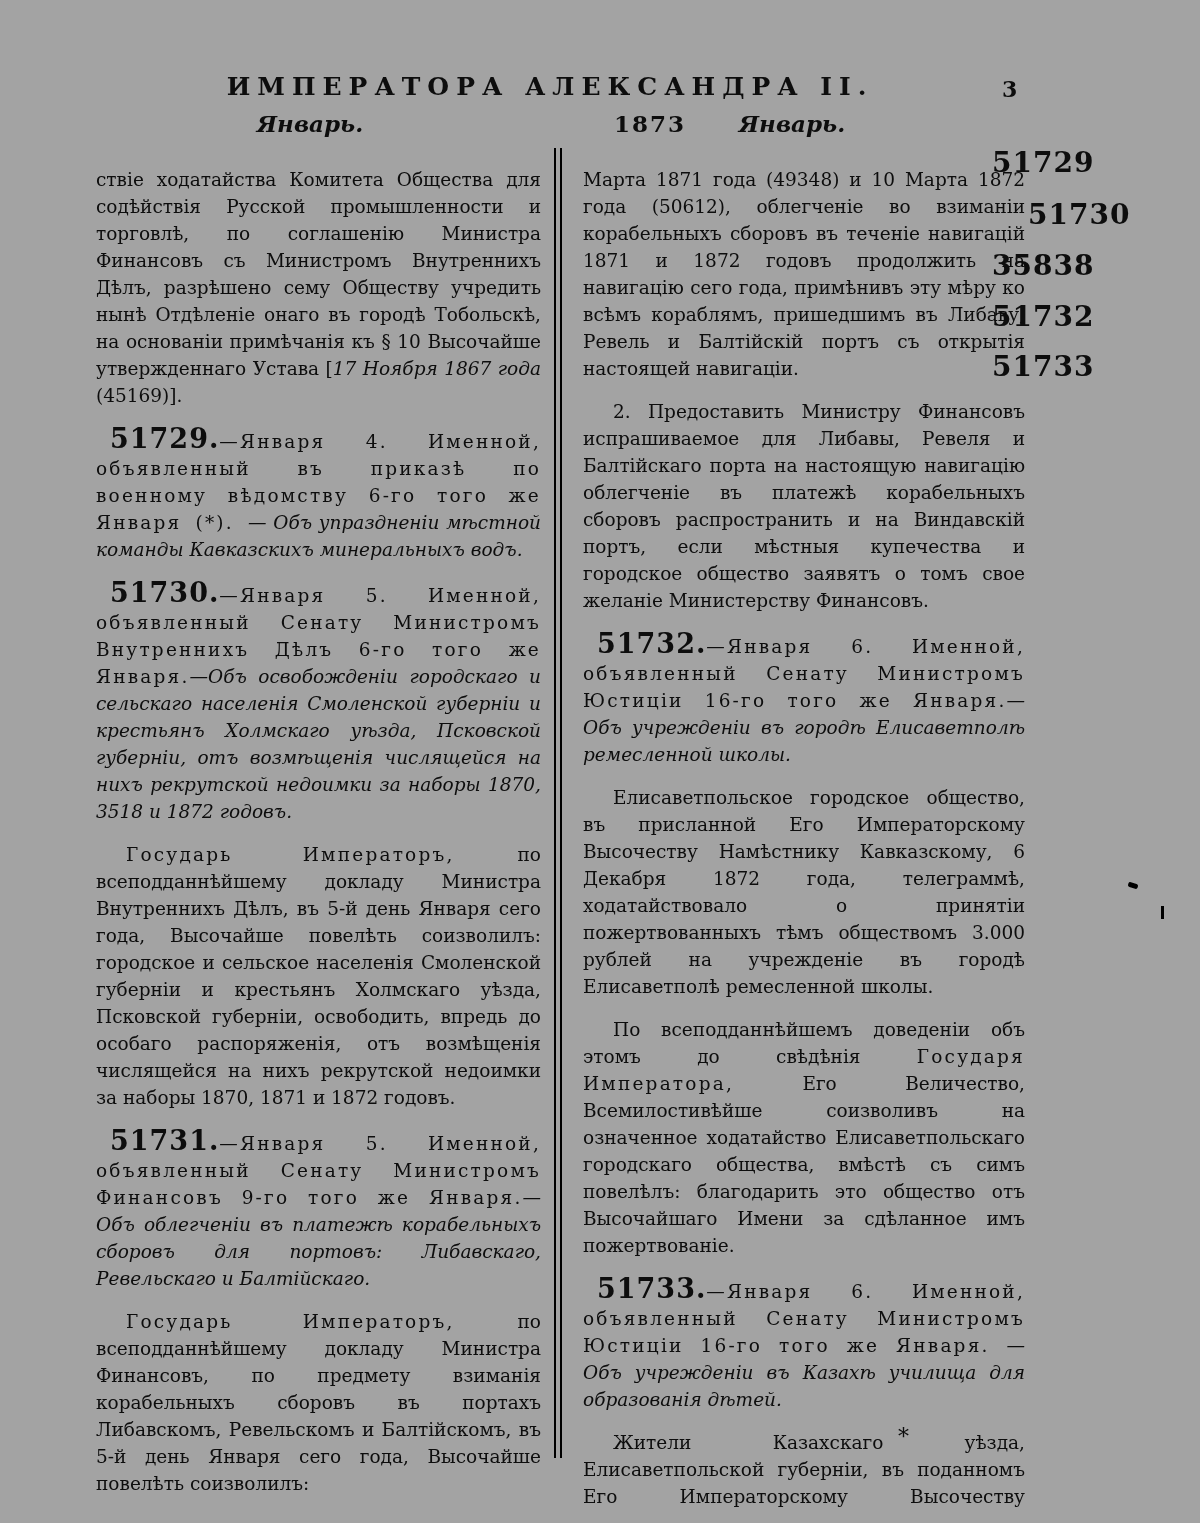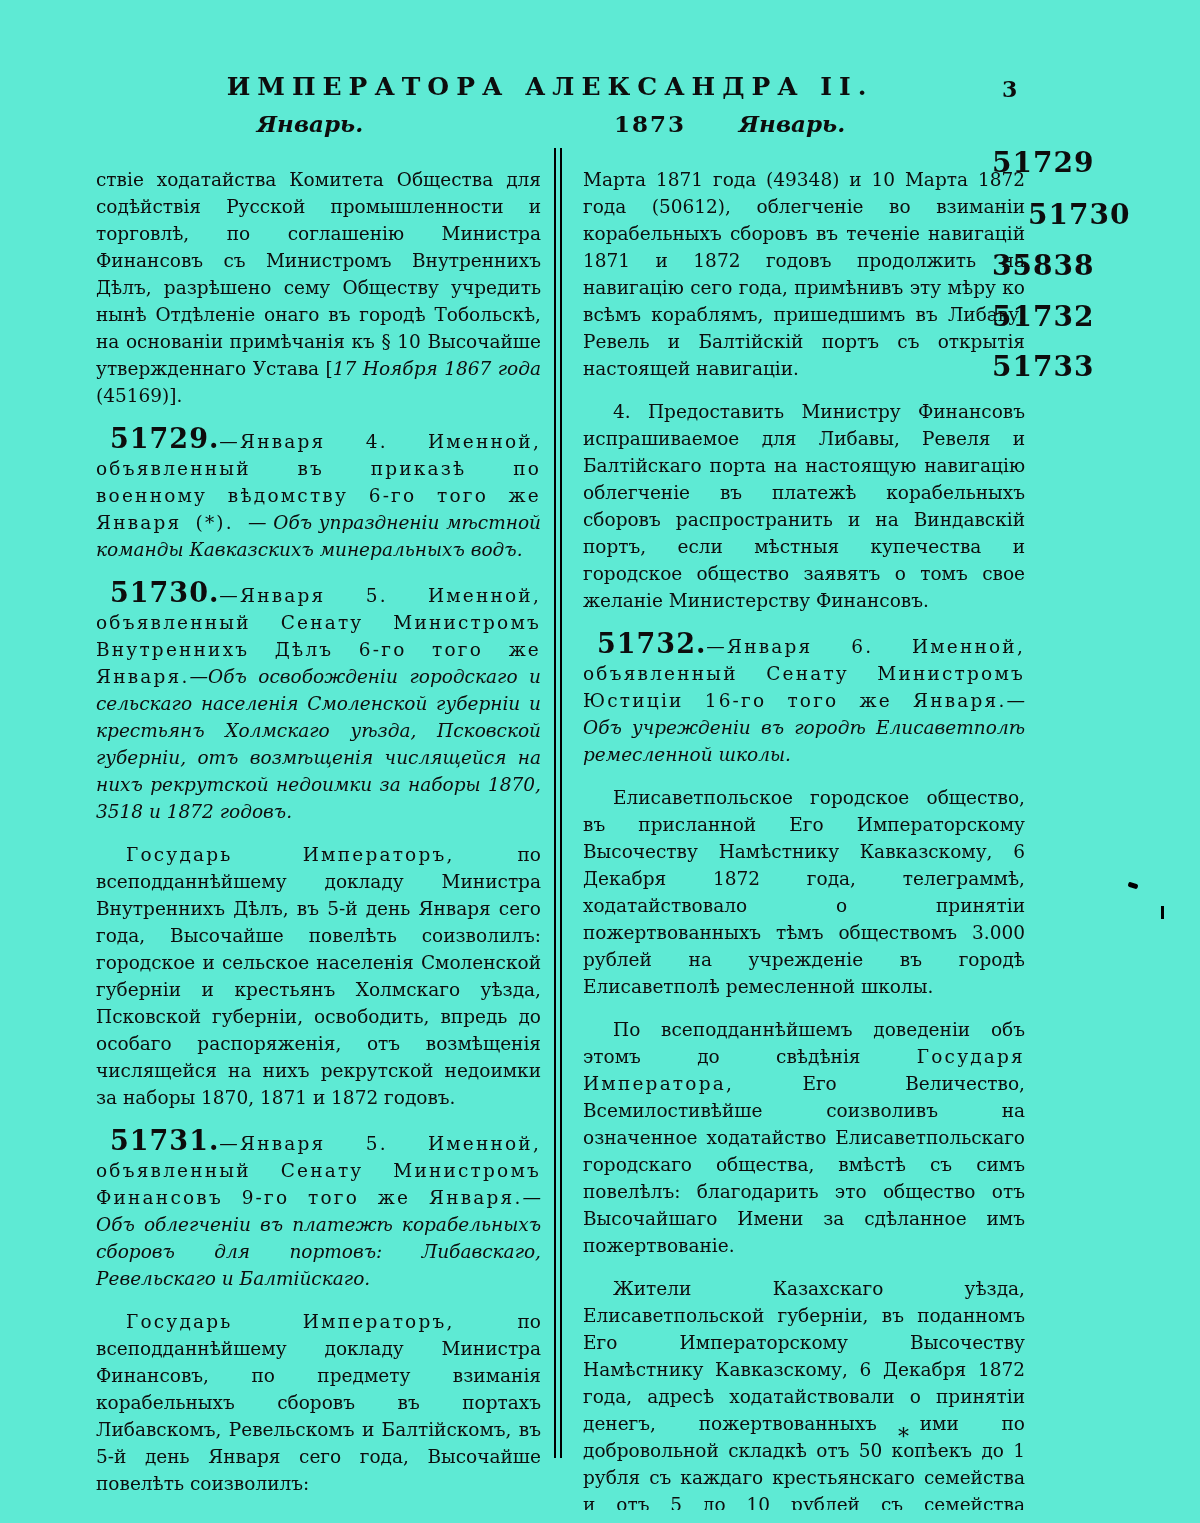--- a/index.html
+++ b/index.html
@@ -1,17 +1,17 @@
 <!DOCTYPE html>
 <html><head>
 <meta charset="utf-8">
 <style>
   html,body { margin:0; padding:0; background:#fff; }
   .page {
-    position:relative; width:1200px; height:1523px; background:#5eead4;
+    position:relative; width:1200px; height:1523px; background:#a3a3a3;
     overflow:hidden; color:#0d0d0d;
     font-family:"DejaVu Serif","Liberation Serif",serif;
   }
   .running-title {
     position:absolute; top:72px; left:60px; width:980px; text-align:center;
     font-size:25px; font-weight:bold; letter-spacing:7px; white-space:nowrap;
   }
   .page-number { position:absolute; top:76px; left:1002px; font-size:22px; font-weight:bold; }
   .month-left  { position:absolute; top:110px; left:230px; width:160px; text-align:center;
                  font-size:23px; font-style:italic; font-weight:bold; }
@@ -67,26 +67,27 @@
     <p class="ind"><span class="sp">Государь Императоръ,</span><span> по всеподданнѣйшему докладу Министра Внутреннихъ Дѣлъ, въ 5-й день Января сего года, Высочайше повелѣть соизволилъ: городское и сельское населенія Смоленской губерніи и крестьянъ Холмскаго уѣзда, Псковской губерніи, освободить, впредь до особаго распоряженія, отъ возмѣщенія числящейся на нихъ рекрутской недоимки за наборы 1870, 1871 и 1872 годовъ.</span></p>
 
     <p class="entry"><span class="num">51731.</span><span class="sp">—Января 5. Именной, объявленный Сенату Министромъ Финансовъ 9-го того же Января.</span><span class="it">—Объ облегченіи въ платежѣ корабельныхъ сборовъ для портовъ: Либавскаго, Ревельскаго и Балтійскаго.</span></p>
     <p class="ind"><span class="sp">Государь Императоръ,</span><span> по всеподданнѣйшему докладу Министра Финансовъ, по предмету взиманія корабельныхъ сборовъ въ портахъ Либавскомъ, Ревельскомъ и Балтійскомъ, въ 5-й день Января сего года, Высочайше повелѣть соизволилъ:</span></p>
     <p class="ind jlast"></p>
 
   </div>
 
   <div class="col col-right">
     <p class="body"><span>Марта 1871 года (49348) и 10 Марта 1872 года (50612), облегченіе во взиманіи корабельныхъ сборовъ въ теченіе навигацій 1871 и 1872 годовъ продолжить на навигацію сего года, примѣнивъ эту мѣру ко всѣмъ кораблямъ, пришедшимъ въ Либаву, Ревель и Балтійскій портъ съ открытія настоящей навигаціи.</span></p>
-    <p class="ind"><span>4. Предоставить Министру Финансовъ испрашиваемое для Либавы, Ревеля и Балтійскаго порта на настоящую навигацію облегченіе въ платежѣ корабельныхъ сборовъ распространить и на Виндавскій портъ, если мѣстныя купечества и городское общество заявятъ о томъ свое желаніе Министерству Финансовъ.</span></p>
+    <p class="ind"><span>2. Предоставить Министру Финансовъ испрашиваемое для Либавы, Ревеля и Балтійскаго порта на настоящую навигацію облегченіе въ платежѣ корабельныхъ сборовъ распространить и на Виндавскій портъ, если мѣстныя купечества и городское общество заявятъ о томъ свое желаніе Министерству Финансовъ.</span></p>
 
     <p class="entry"><span class="num">51732.</span><span class="sp">—Января 6. Именной, объявленный Сенату Министромъ Юстиціи 16-го того же Января.</span><span class="it">—Объ учрежденіи въ городѣ Елисаветполѣ ремесленной школы.</span></p>
     <p class="ind"><span>Елисаветпольское городское общество, въ присланной Его Императорскому Высочеству Намѣстнику Кавказскому, 6 Декабря 1872 года, телеграммѣ, ходатайствовало о принятіи пожертвованныхъ тѣмъ обществомъ 3.000 рублей на учрежденіе въ городѣ Елисаветполѣ ремесленной школы.</span></p>
     <p class="ind"><span>По всеподданнѣйшемъ доведеніи объ этомъ до свѣдѣнія </span><span class="sp">Государя Императора,</span><span> Его Величество, Всемилостивѣйше соизволивъ на означенное ходатайство Елисаветпольскаго городскаго общества, вмѣстѣ съ симъ повелѣлъ: благодарить это общество отъ Высочайшаго Имени за сдѣланное имъ пожертвованіе.</span></p>
 
+    <p class="entry"><span class="num">51733.</span><span class="sp">—Января 6. Именной, объявленный Сенату Министромъ Юстиціи 16-го того же Января. </span><span class="it">— Объ учрежденіи въ Казахѣ училища для образованія дѣтей.</span></p>
     <p class="ind"><span>Жители Казахскаго уѣзда, Елисаветпольской губерніи, въ поданномъ Его Императорскому Высочеству Намѣстнику Кавказскому, 6 Декабря 1872 года, адресѣ ходатайствовали о принятіи денегъ, пожертвованныхъ ими по добровольной складкѣ отъ 50 копѣекъ до 1 рубля съ каждаго крестьянскаго семейства и отъ 5 до 10 рублей съ семейства Агаларовъ, на учрежденіе въ Казахѣ училища для образованія дѣтей.</span></p>
     <p class="ind"><span>По всеподданнѣйшемъ доведеніи объ этомъ до свѣдѣнія </span><span class="sp">Государя Императора,</span><span> Его Величество, Всемилостивѣйше соизволивъ на означенное ходатайство жителей Казахскаго уѣзда, вмѣ-</span></p>
   </div>
 
   <div class="margin-num" style="top:146px;">51729</div>
   <div class="margin-num" style="top:198px;margin-left:36px;">51730</div>
   <div class="margin-num" style="top:249px;">35838</div>
   <div class="margin-num" style="top:300px;">51732</div>
   <div class="margin-num" style="top:350px;">51733</div>
 

